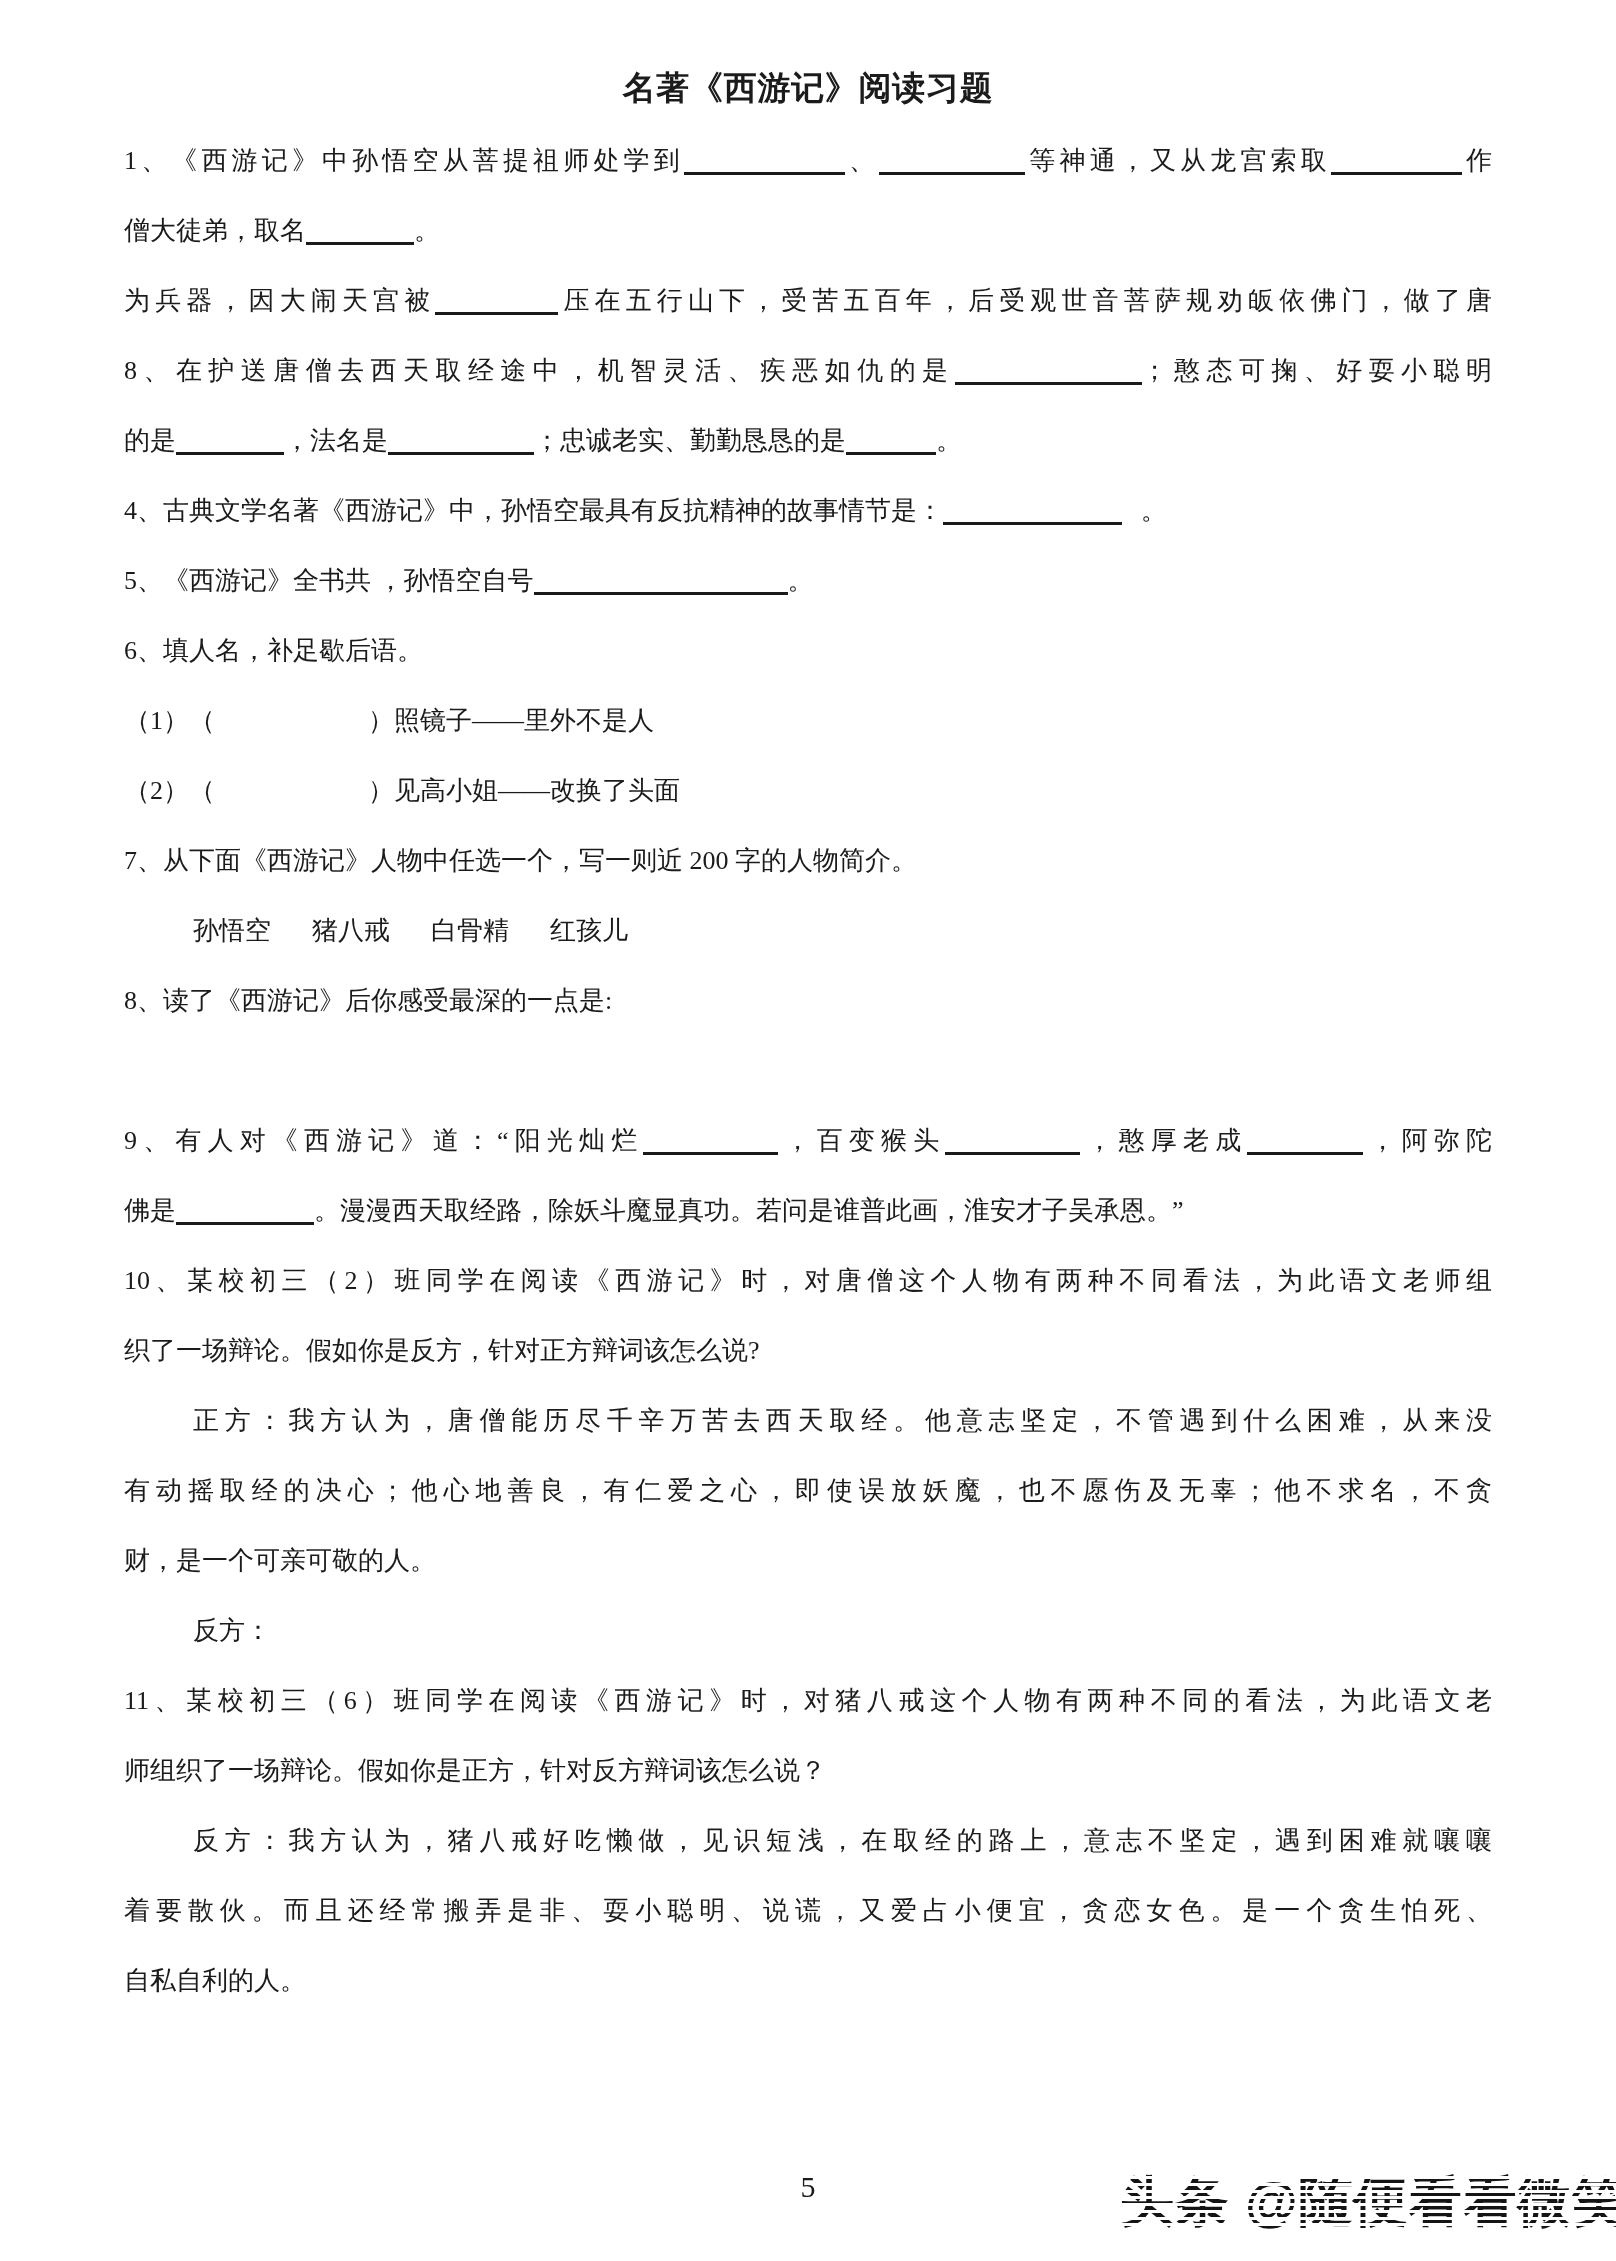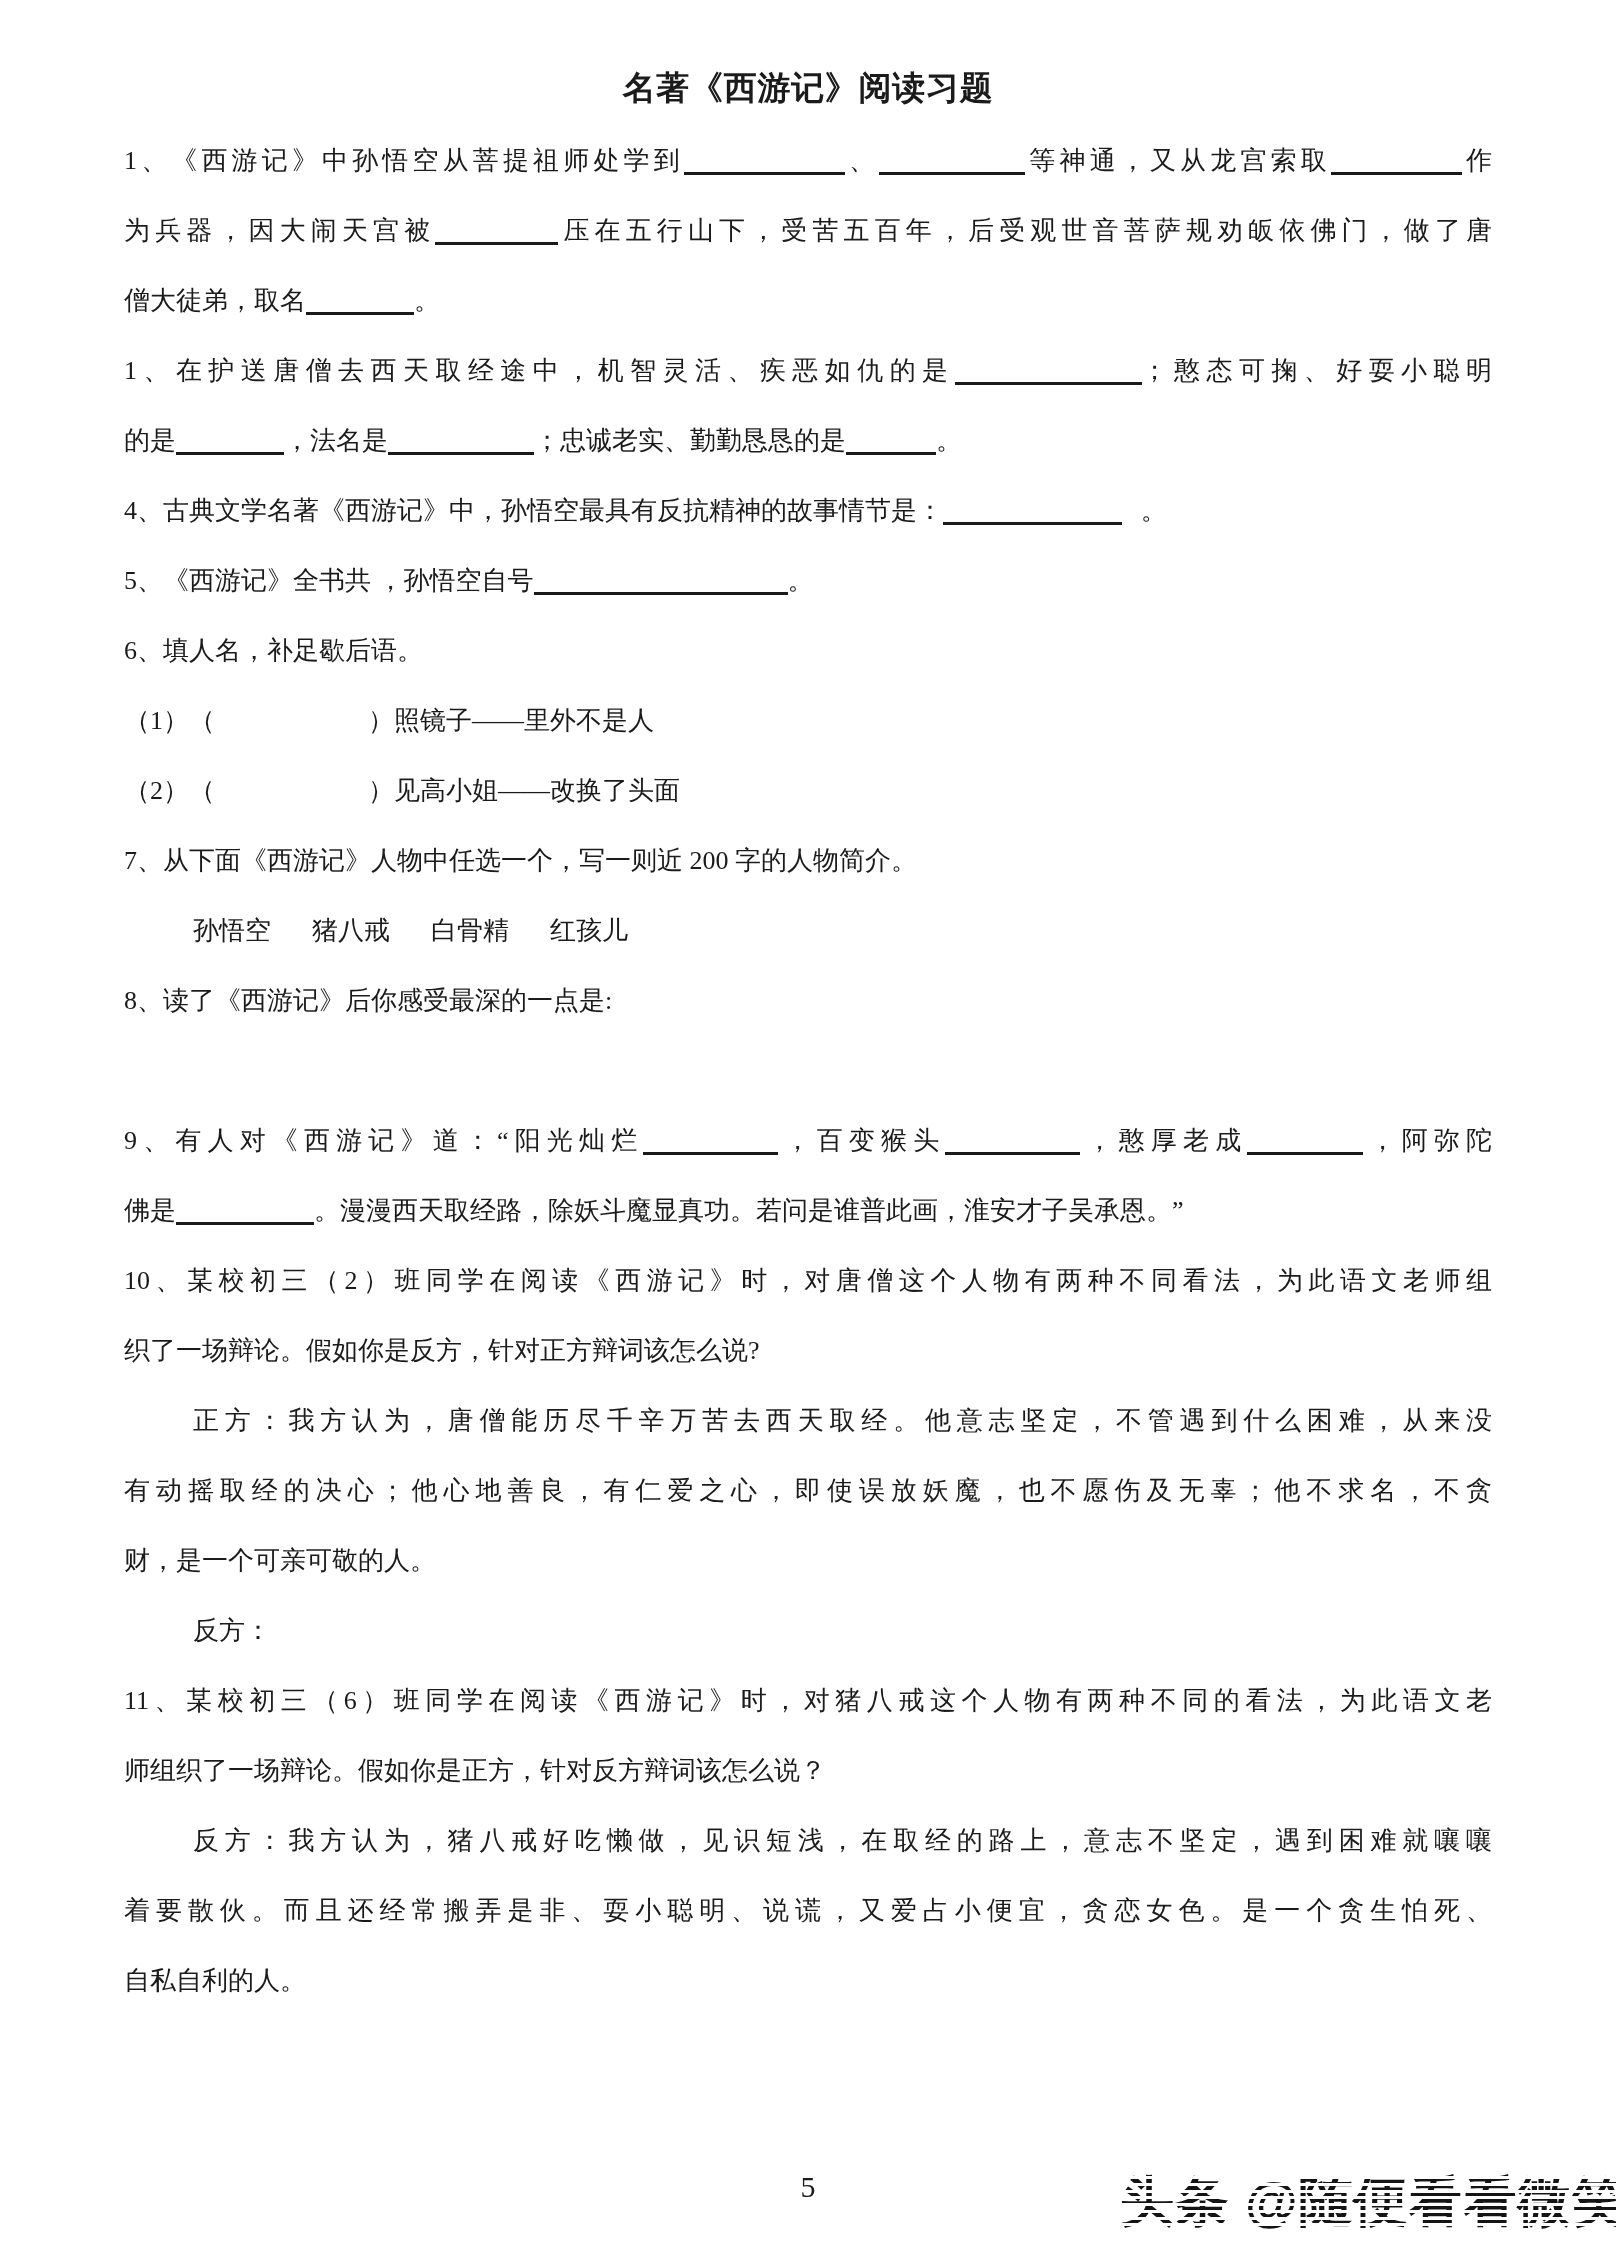--- a/index.html
+++ b/index.html
@@ -53,23 +53,23 @@
     white-space:nowrap;
   }
 </style>
 </head>
 <body>
 
 <div class="page">
   <div class="title">名著《西游记》阅读习题</div>
   <div class="doc">
       <div class="line fill"><span>1、《西游记》中孙悟空从菩提祖师处学到</span><span class="bl" style="width: 161px;"></span><span>、</span><span class="bl" style="width: 146px;"></span><span>等神通，又从龙宫索取</span><span class="bl" style="width: 131px;"></span><span>作</span></div>
+      <div class="line"><span>僧大徒弟，取名</span><span class="bl" style="width: 108px;"></span><span>。</span></div>
       <div class="line fill"><span>为兵器，因大闹天宫被</span><span class="bl" style="width: 123px;"></span><span>压在五行山下，受苦五百年，后受观世音菩萨规劝皈依佛门，做了唐</span></div>
-      <div class="line"><span>僧大徒弟，取名</span><span class="bl" style="width: 108px;"></span><span>。</span></div>
-      <div class="line fill"><span>1、在护送唐僧去西天取经途中，机智灵活、疾恶如仇的是</span><span class="bl" style="width: 187px;"></span><span>；憨态可掬、好耍小聪明</span></div>
+      <div class="line fill"><span>8、在护送唐僧去西天取经途中，机智灵活、疾恶如仇的是</span><span class="bl" style="width: 187px;"></span><span>；憨态可掬、好耍小聪明</span></div>
       <div class="line"><span>的是</span><span class="bl" style="width: 108px;"></span><span>，法名是</span><span class="bl" style="width: 146px;"></span><span>；忠诚老实、勤勤恳恳的是</span><span class="bl" style="width: 90px;"></span><span>。</span></div>
       <div class="line"><span>4、古典文学名著《西游记》中，孙悟空最具有反抗精神的故事情节是：</span><span class="bl" style="width: 179px;"></span><span class="gap" style="width: 18.7px;"></span><span>。</span></div>
       <div class="line"><span>5、《西游记》全书共 ，孙悟空自号</span><span class="bl" style="width: 254px;"></span><span>。</span></div>
       <div class="line"><span>6、填人名，补足歇后语。</span></div>
       <div class="line"><span>（1）（</span><span class="gap" style="width: 153px;"></span><span>）照镜子——里外不是人</span></div>
       <div class="line"><span>（2）（</span><span class="gap" style="width: 153px;"></span><span>）见高小姐——改换了头面</span></div>
       <div class="line"><span>7、从下面《西游记》人物中任选一个，写一则近 200 字的人物简介。</span></div>
       <div class="line indent"><span>孙悟空</span><span class="gap" style="width: 41px;"></span><span>猪八戒</span><span class="gap" style="width: 41px;"></span><span>白骨精</span><span class="gap" style="width: 41px;"></span><span>红孩儿</span></div>
       <div class="line"><span>8、读了《西游记》后你感受最深的一点是:</span></div>
       <div class="line"></div>

